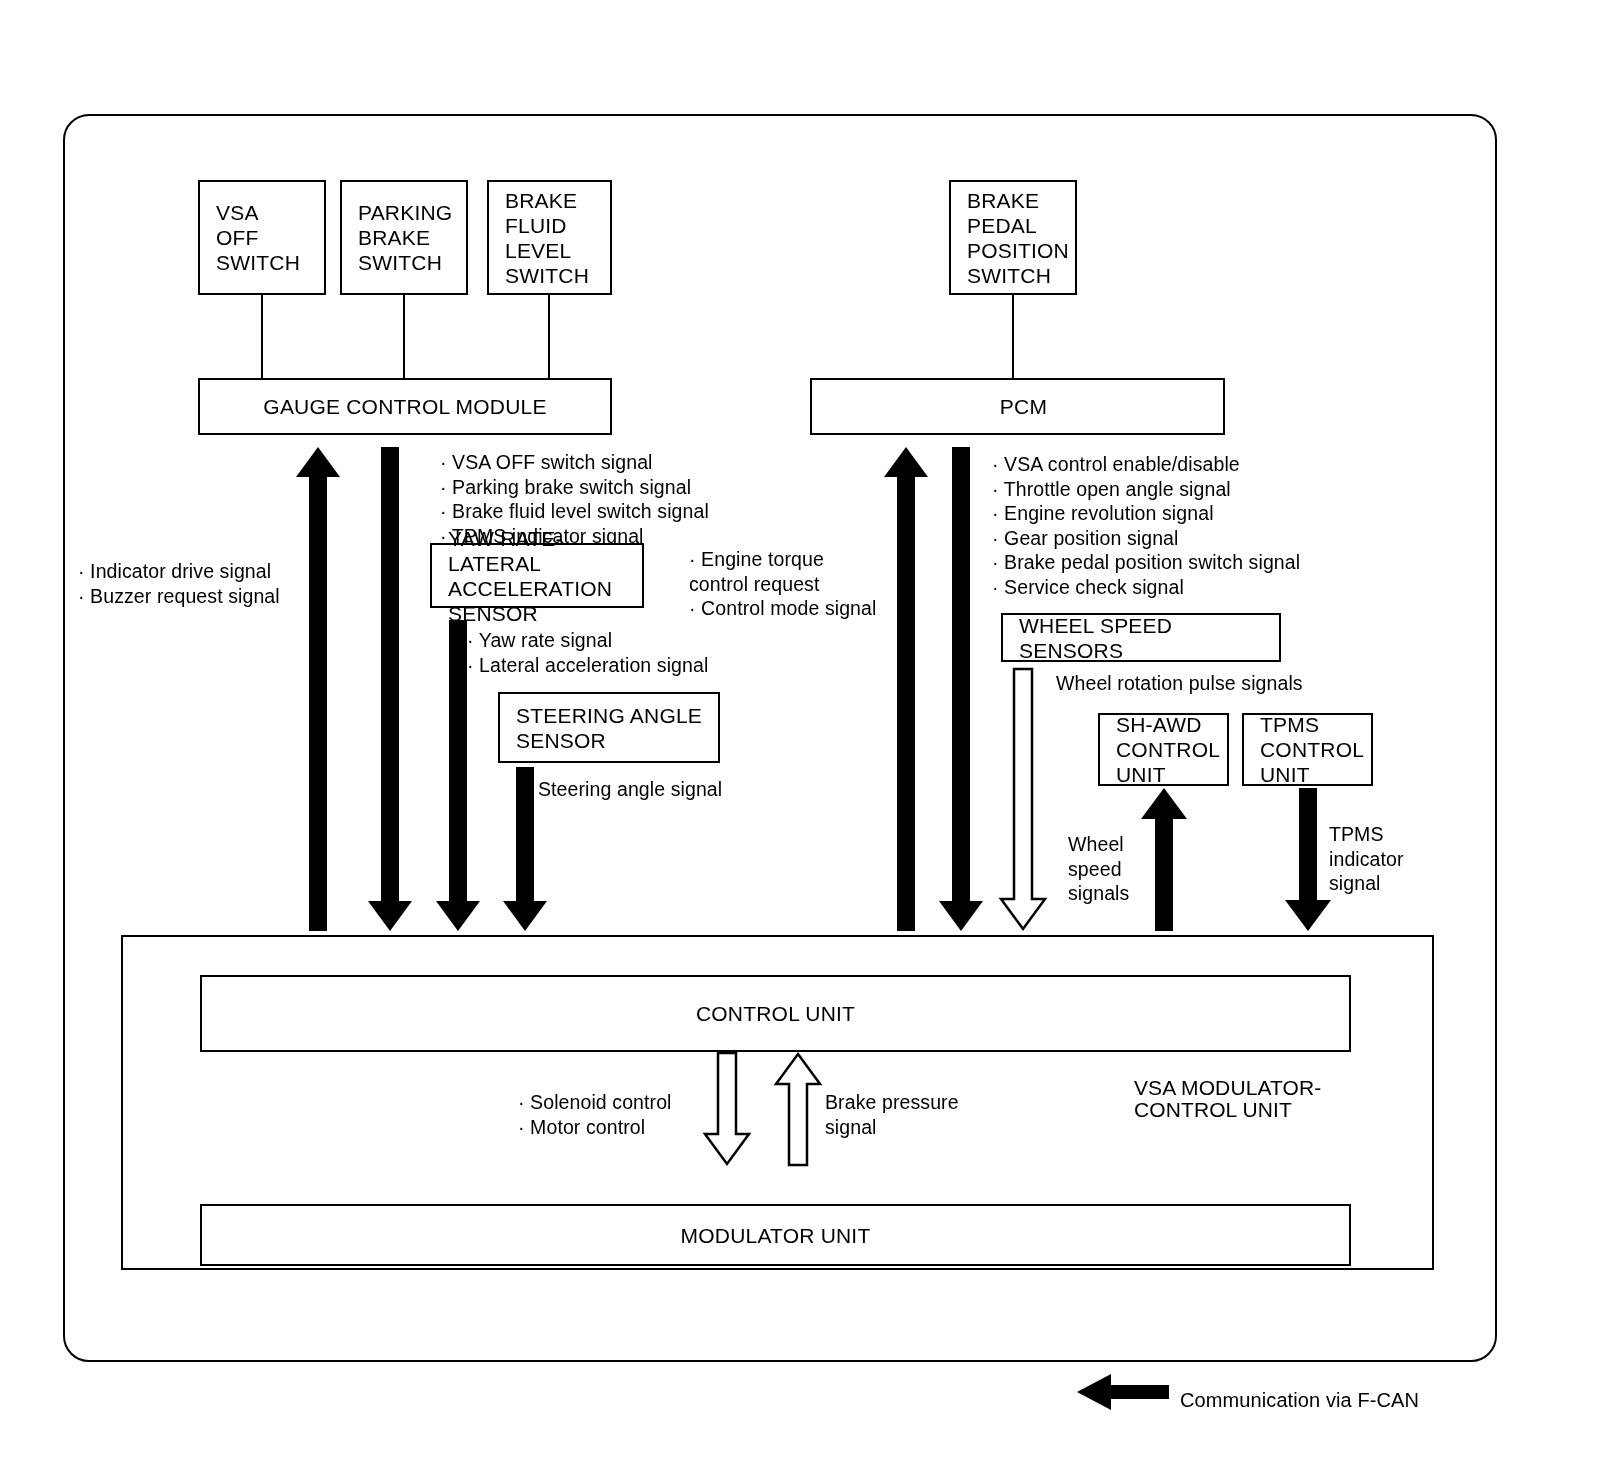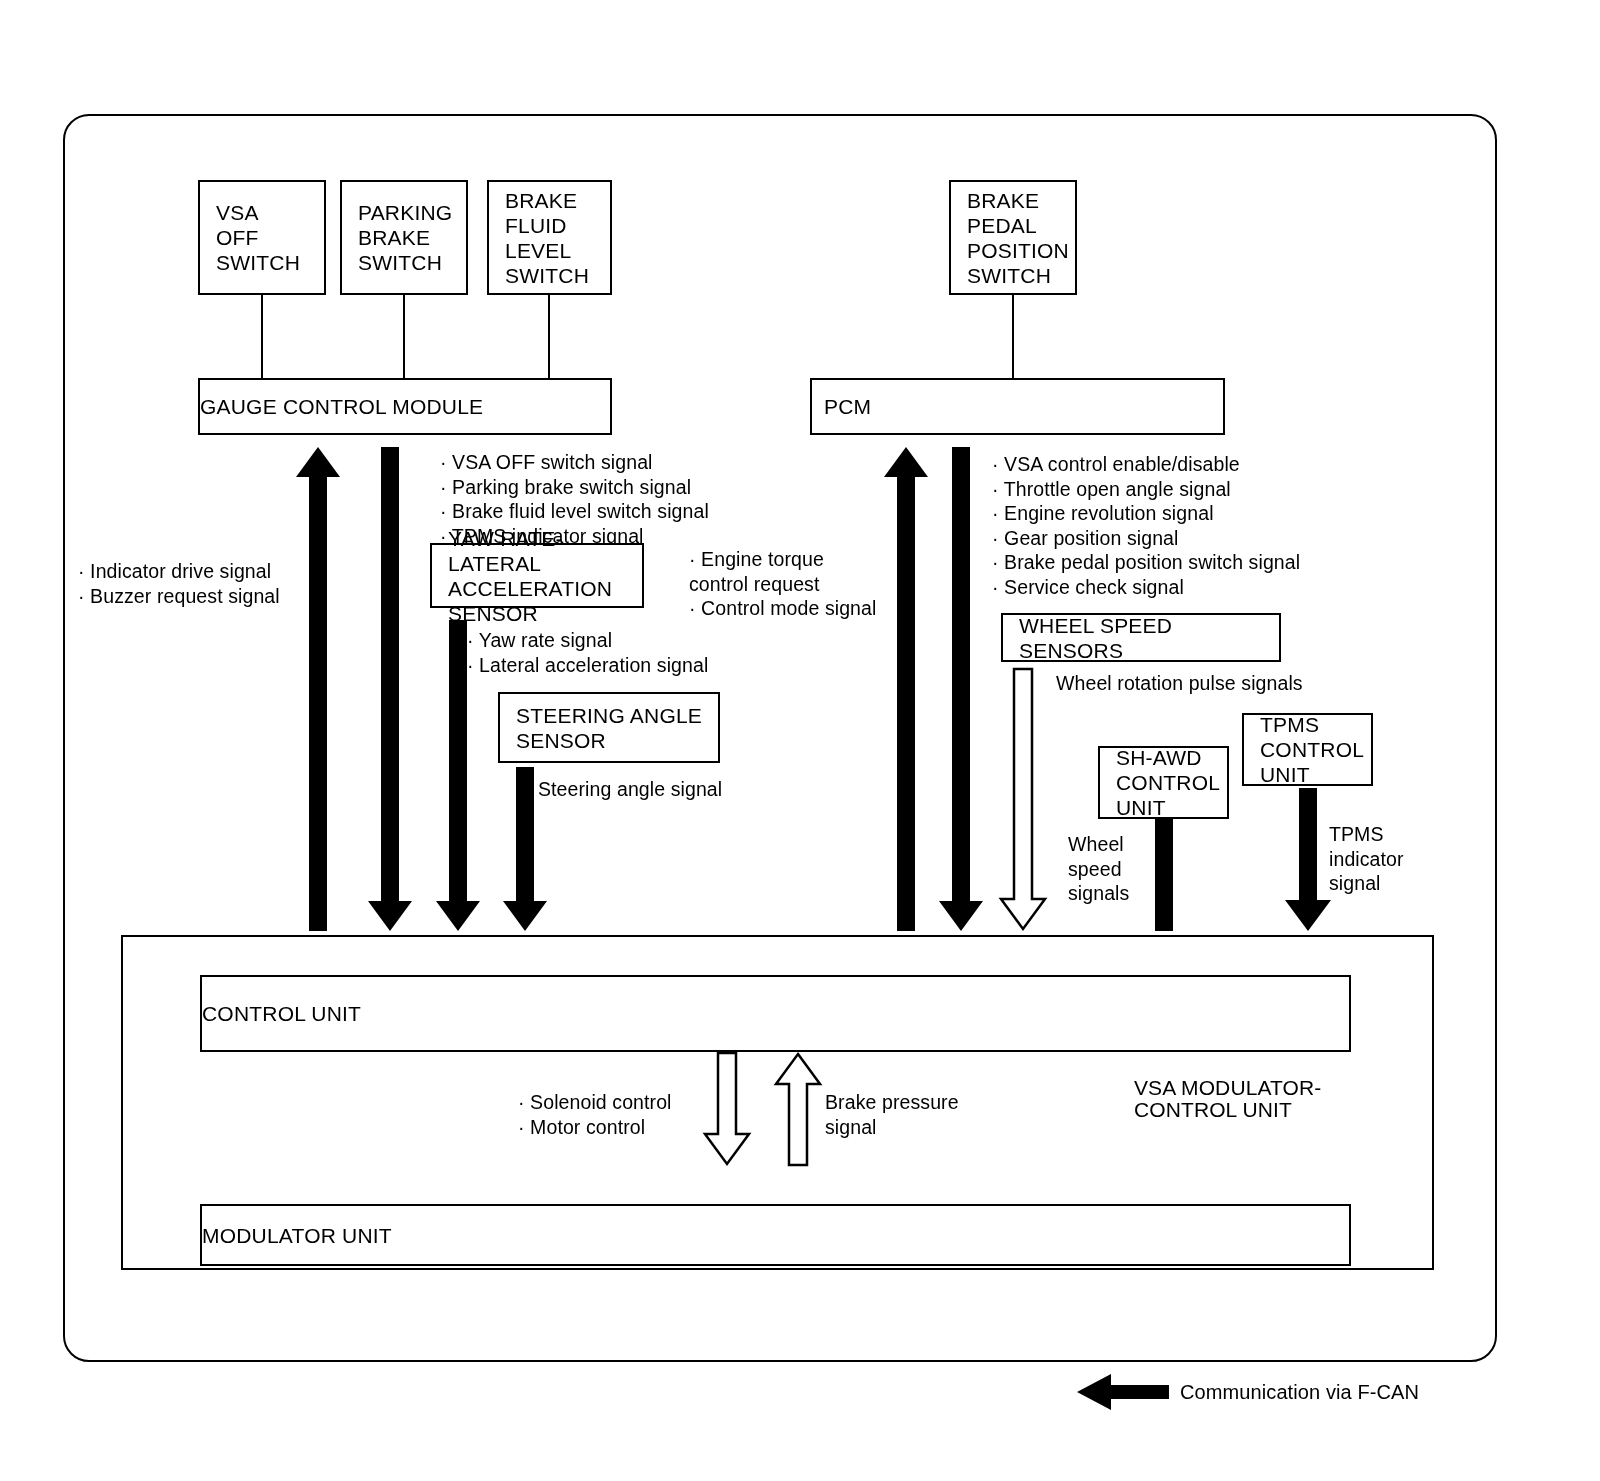--- a/index.html
+++ b/index.html
@@ -19,21 +19,21 @@
     overflow: hidden;
   }
   .box {
     position: absolute;
     border: 2px solid #000;
     background: #fff;
     box-sizing: border-box;
     display: flex;
     align-items: center;
   }
-  .box.center { }
+  .box.center { justify-content: center; }
   .box-label {
     font-size: 21px;
     line-height: 25px;
     white-space: pre-line;
     letter-spacing: 0.2px;
   }
   .box.padleft .box-label { padding-left: 16px; }
   .outer-frame {
     position: absolute;
     border: 2px solid #000;
@@ -53,20 +53,21 @@
     white-space: pre-line;
     letter-spacing: 0.1px;
   }
   .arrow { position: absolute; }
   .arrow svg { display: block; overflow: visible; }
   .legend-text {
     position: absolute;
     font-size: 20px;
     line-height: 24px;
     letter-spacing: 0.1px;
+    margin-top: 8px;
   }
 </style>
 </head>
 <body>
 
 <div id="canvas">
 
   <div class="outer-frame" style="left:63px; top:114px; width:1434px; height:1248px;"></div>
 
   <div class="box padleft" style="left:198px; top:180px; width:128px; height:115px;">
@@ -204,21 +205,21 @@
 
   <div class="box padleft" style="left:498px; top:692px; width:222px; height:71px;">
     <div class="box-label">STEERING ANGLE
 SENSOR</div>
   </div>
 
   <div class="box padleft" style="left:1001px; top:613px; width:280px; height:49px;">
     <div class="box-label">WHEEL SPEED SENSORS</div>
   </div>
 
-  <div class="box padleft" style="left:1098px; top:746px; width:131px; height:73px;">
+  <div class="box padleft" style="left:1098px; top:713px; width:131px; height:73px;">
     <div class="box-label">SH-AWD
 CONTROL
 UNIT</div>
   </div>
 
   <div class="box padleft" style="left:1242px; top:713px; width:131px; height:73px;">
     <div class="box-label">TPMS
 CONTROL
 UNIT</div>
   </div>

